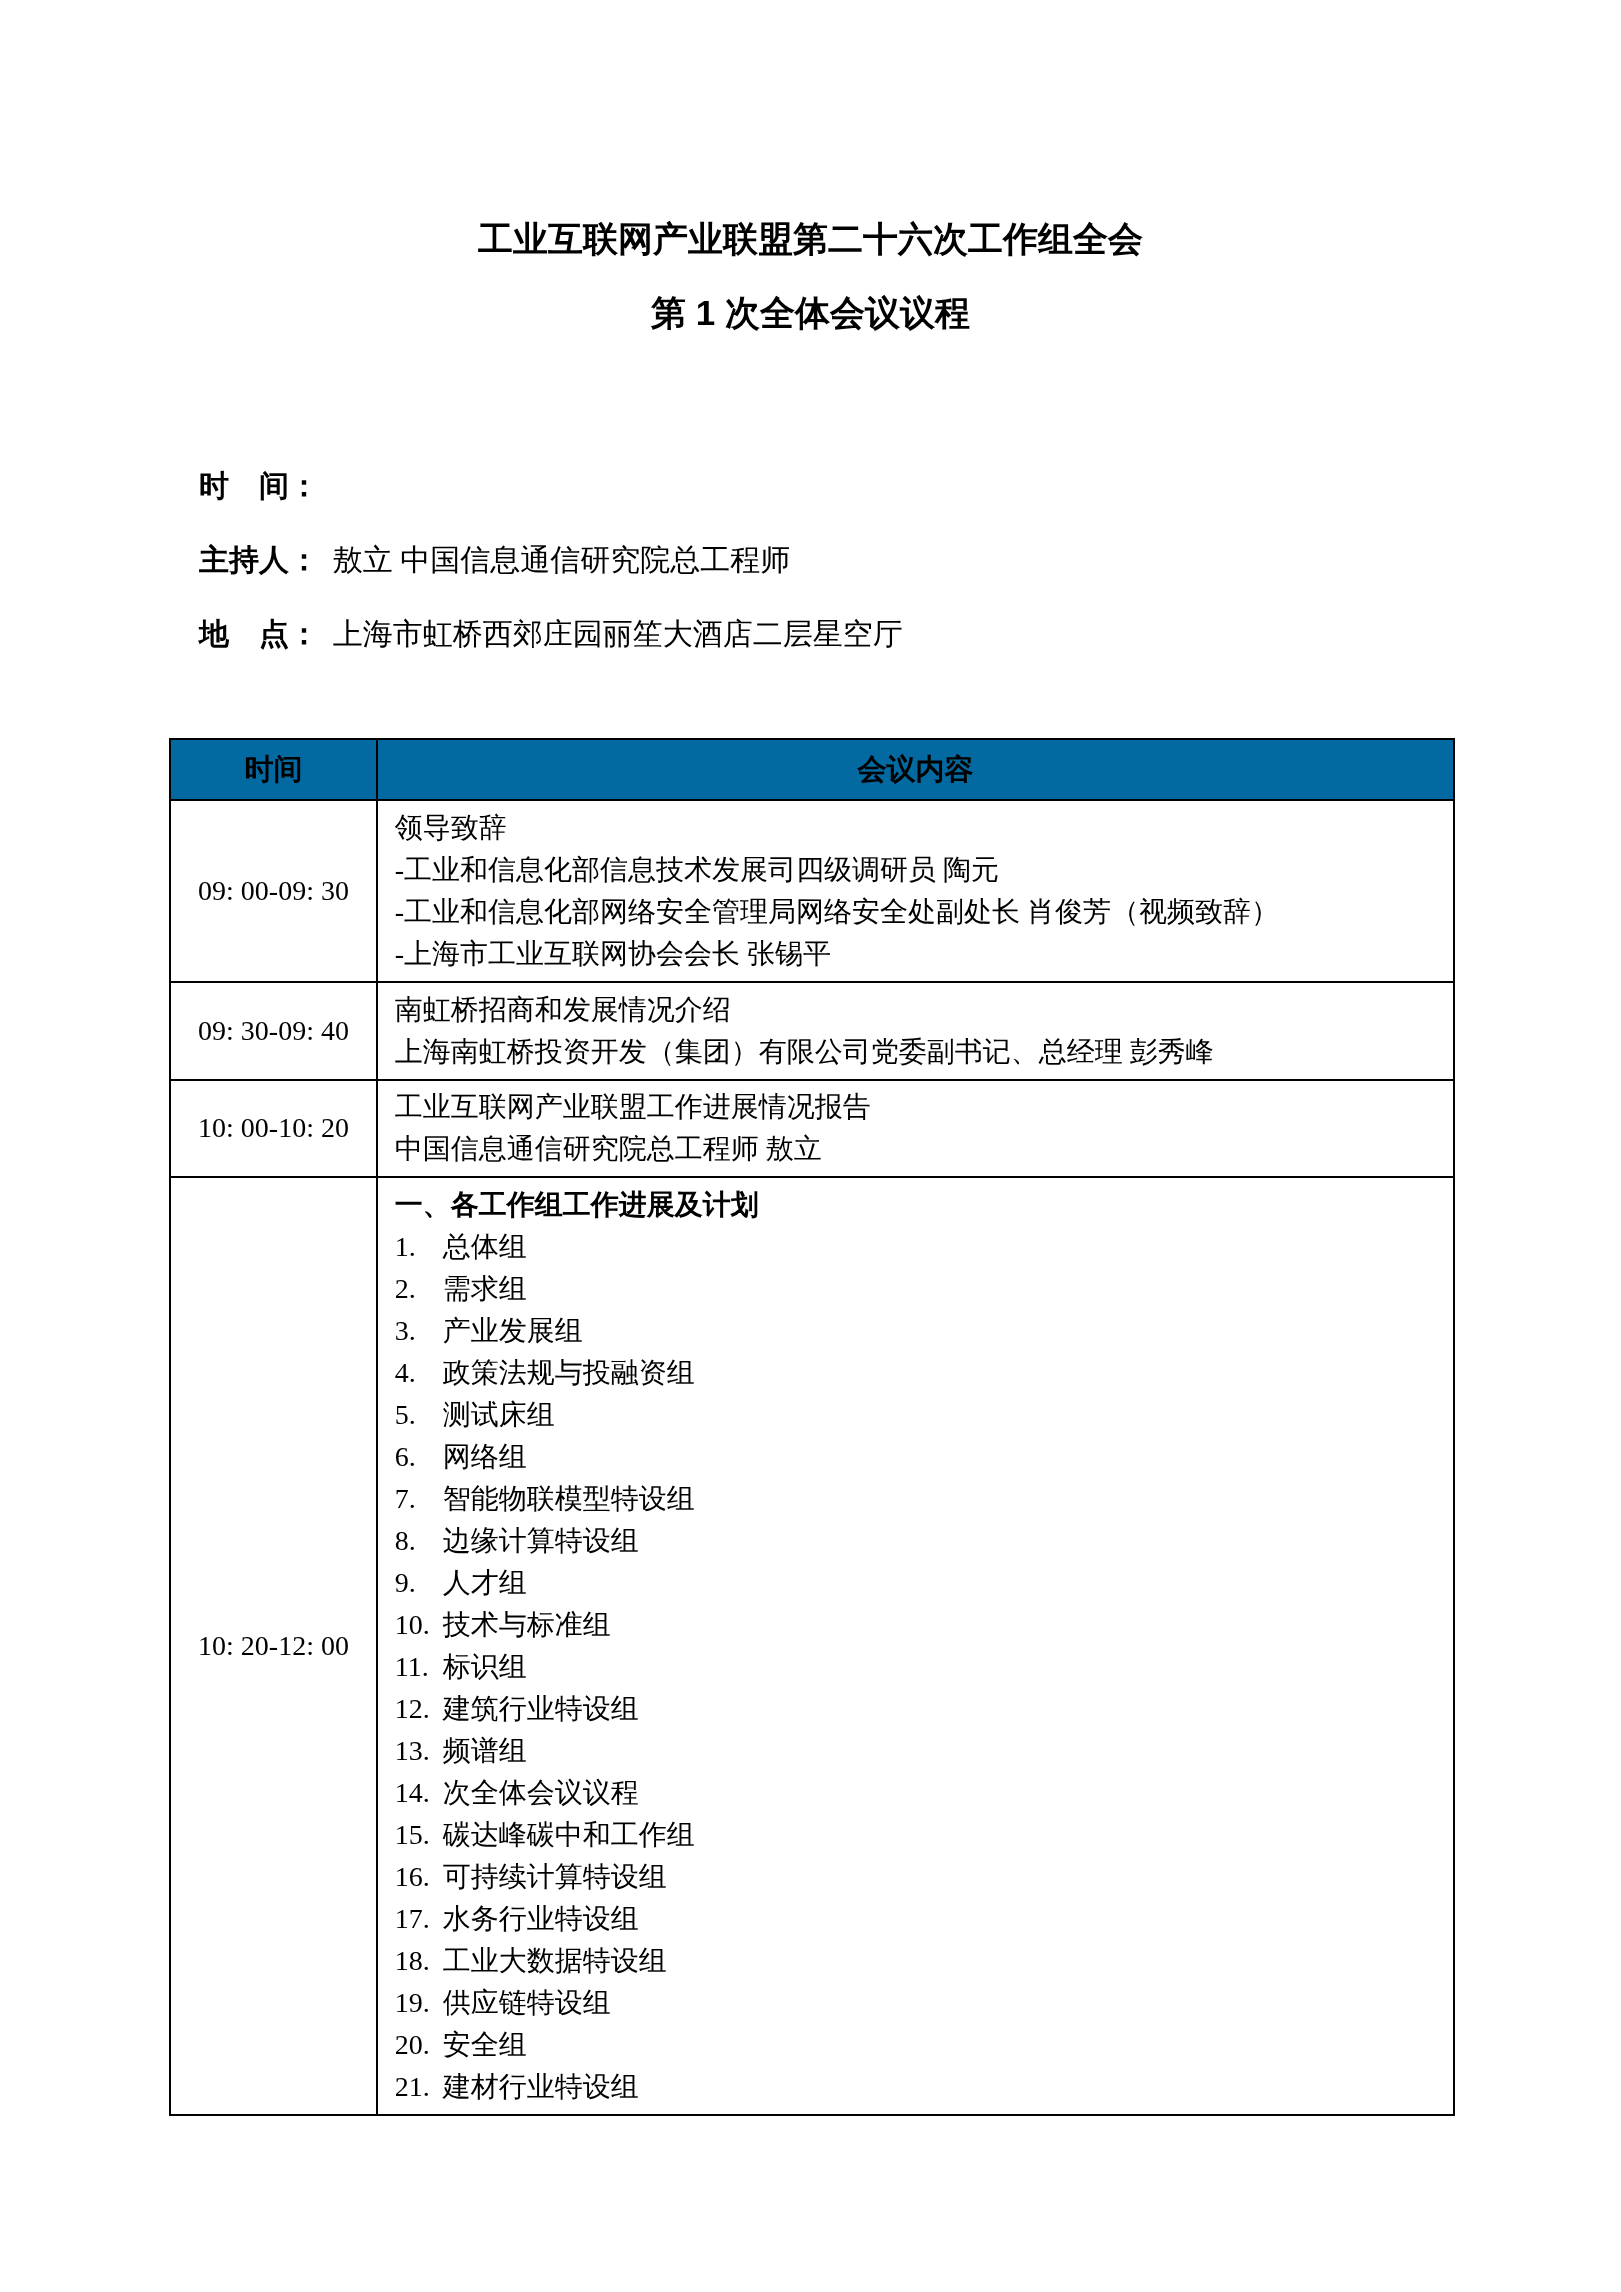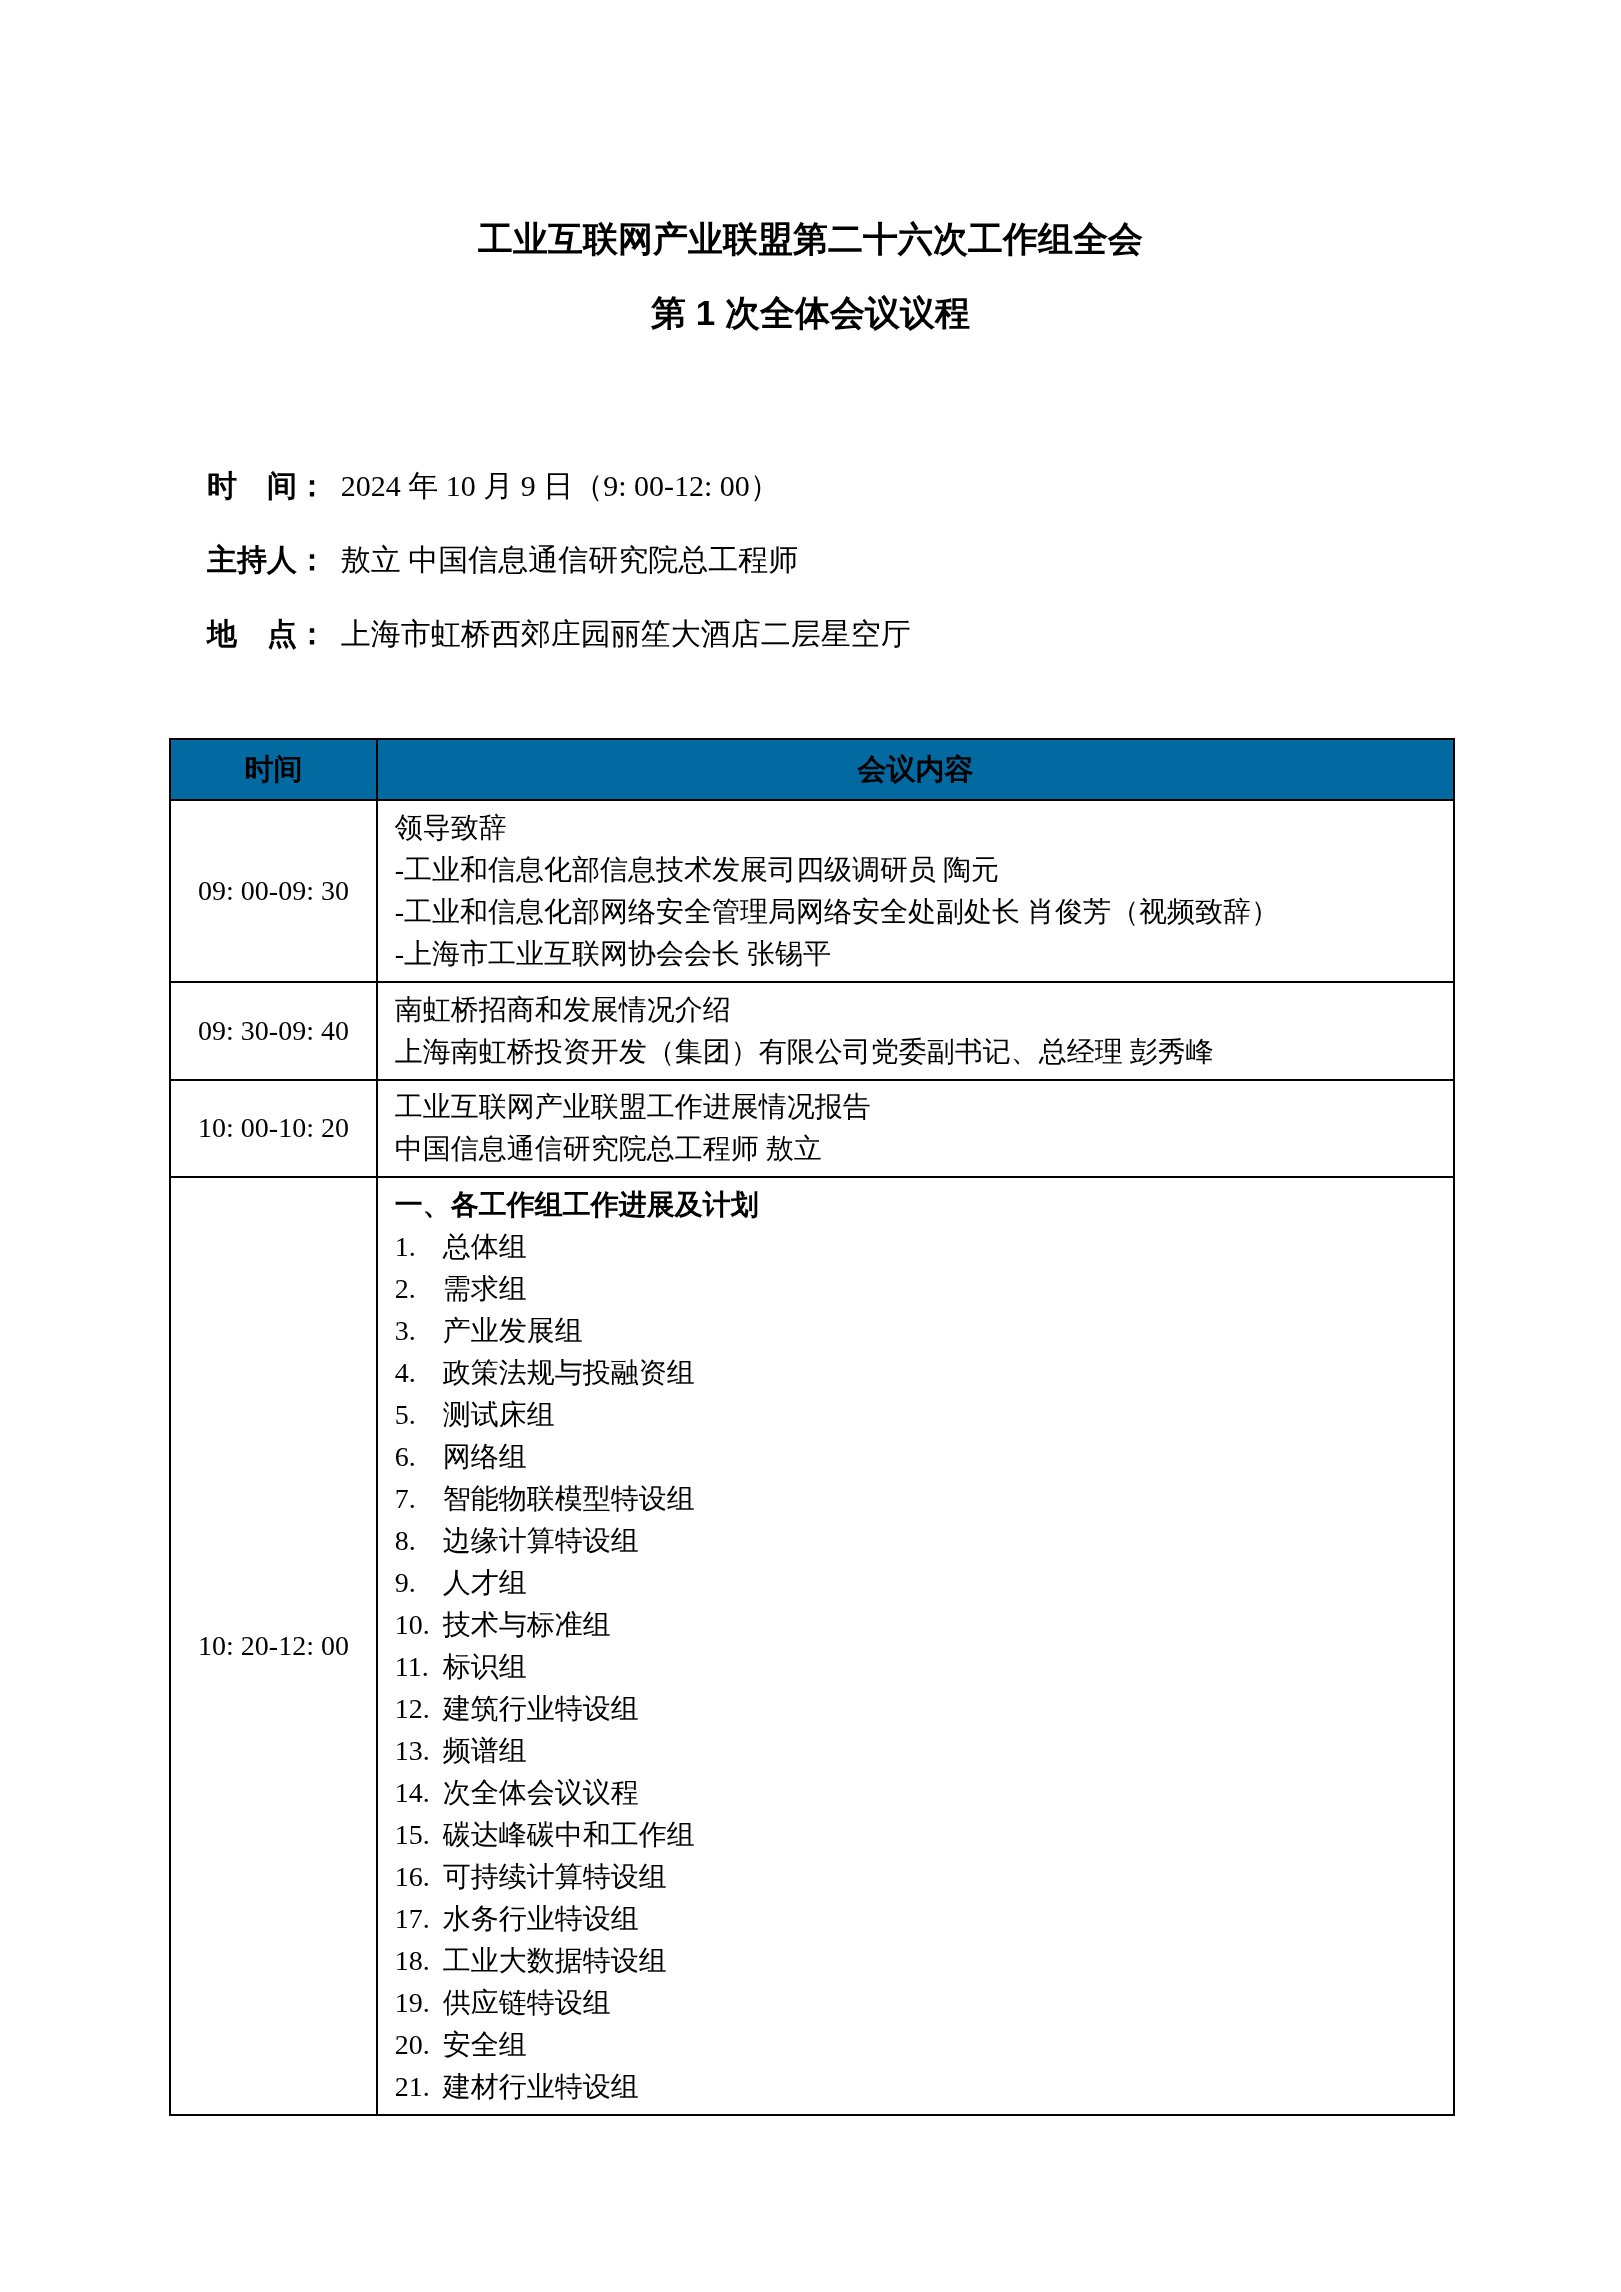--- a/index.html
+++ b/index.html
@@ -15,21 +15,21 @@
     text-align:center;
     font-family:"Liberation Sans", sans-serif;
     font-weight:bold;font-size:35px;line-height:74px;
   }
 
   
   .meta{position:absolute;top:449px;left:199px;}
   .meta-row{height:74px;display:flex;align-items:center;font-size:30px;}
   .meta-label{
     font-family:"Liberation Sans", sans-serif;
-    font-weight:bold;margin-right:13.7px;white-space:pre;margin-left:8px;
+    font-weight:bold;margin-right:13.7px;white-space:pre;
   }
   .meta-value{font-size:30px;}
 
   
   .agenda-table{
     position:absolute;top:738px;left:169px;width:1284px;
     border-collapse:collapse;table-layout:fixed;
     border:2.9px solid #000;
   }
   .agenda-table col.c-time{width:207px;}
@@ -69,21 +69,20 @@
 <div class="page">
 
   <div class="doc-title">
     <div>工业互联网产业联盟第二十六次工作组全会</div>
     <div>第 1 次全体会议议程</div>
   </div>
 
   <div class="meta">
     <div class="meta-row">
       <span class="meta-label">时　间：</span>
-      <span class="meta-value">2024 年 10 月 9 日（9: 00-12: 00）</span>
     </div>
     <div class="meta-row">
       <span class="meta-label">主持人：</span>
       <span class="meta-value">敖立 中国信息通信研究院总工程师</span>
     </div>
     <div class="meta-row">
       <span class="meta-label">地　点：</span>
       <span class="meta-value">上海市虹桥西郊庄园丽笙大酒店二层星空厅</span>
     </div>
   </div>

